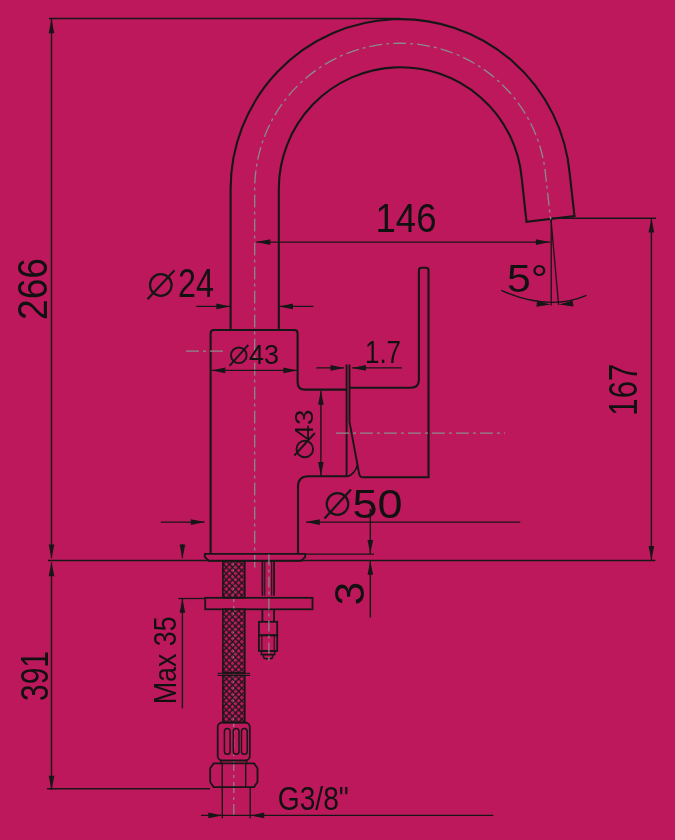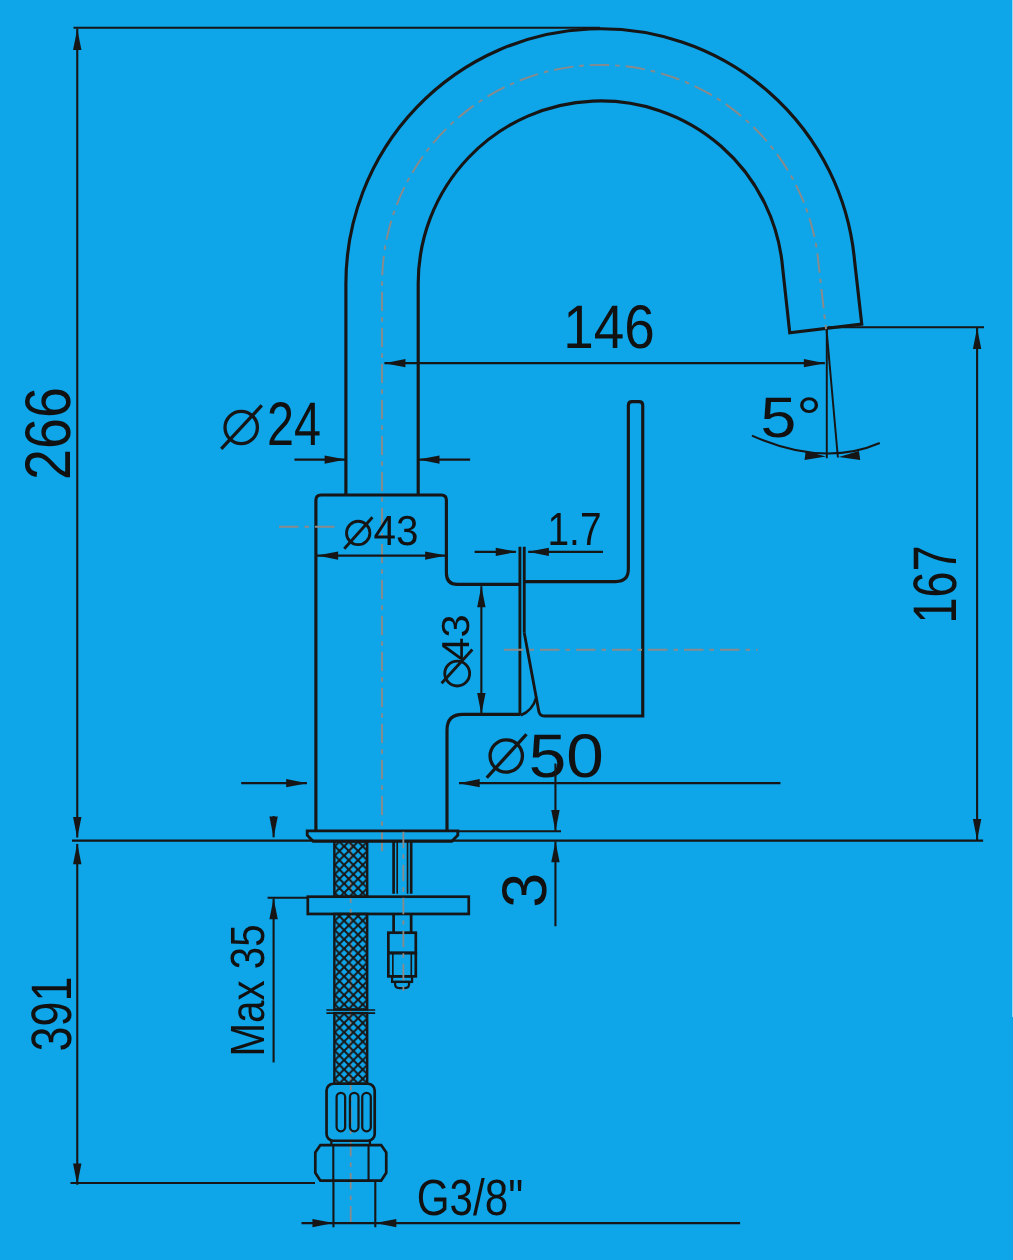--- a/index.html
+++ b/index.html
@@ -1,16 +1,16 @@
 <!DOCTYPE html>
 <html><head>
 <meta charset="utf-8">
 <style>
   html,body{margin:0;padding:0;background:#ffffff;}
-  #page{width:675px;height:840px;background:#0ea5e9;position:relative;overflow:hidden;}
+  #page{width:675px;height:840px;background:#be185d;position:relative;overflow:hidden;}
   svg{display:block;}
   text{font-family:"Liberation Sans",sans-serif;fill:#111;}
 </style>
 </head>
 <body>
 <div id="page">
 <svg width="675" height="840" viewBox="0 0 675 840">
 <defs>
   <pattern id="xh" width="6.2" height="6.2" patternUnits="userSpaceOnUse">
     <path d="M0 0 L6.2 6.2 M6.2 0 L0 6.2" stroke="#161616" stroke-width="1.35" fill="none"></path>

